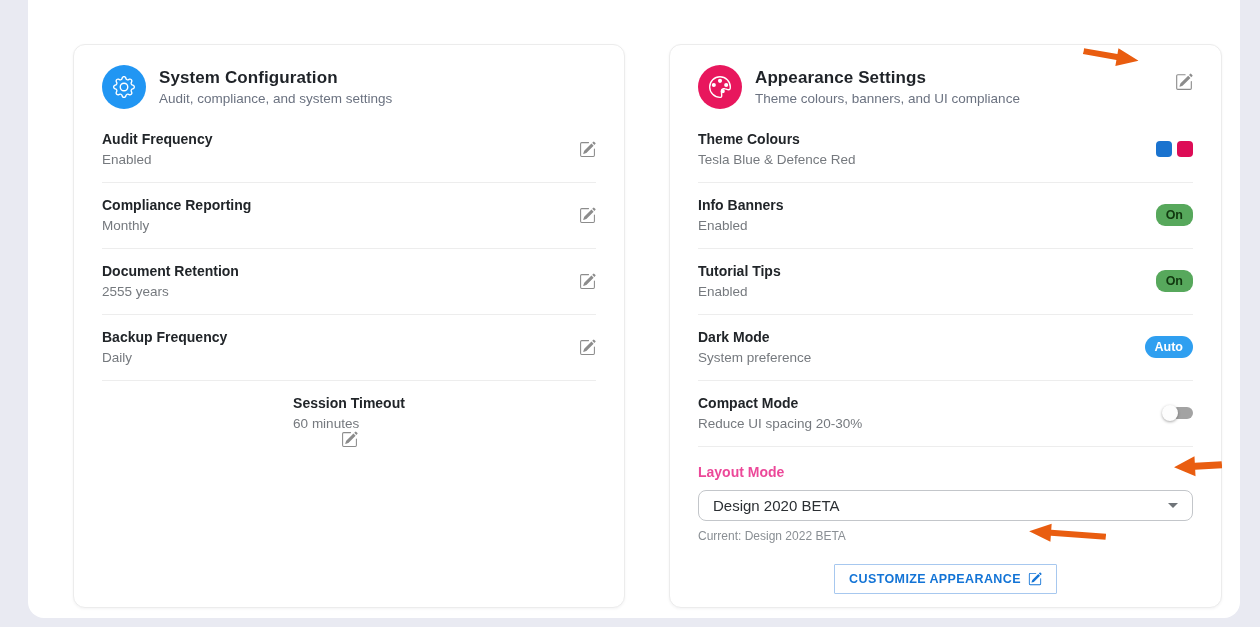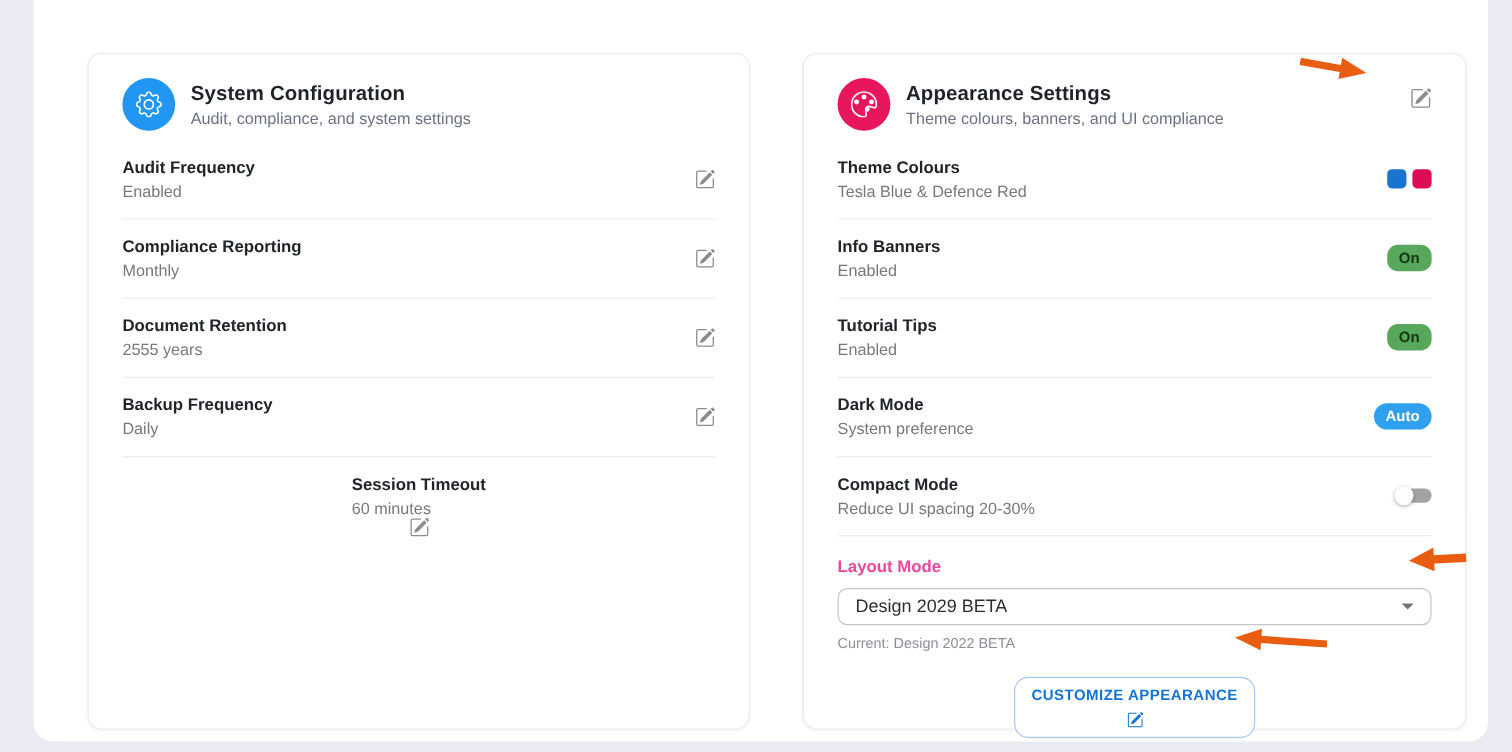--- a/index.html
+++ b/index.html
@@ -113,27 +113,26 @@
     border-right: 5px solid transparent;
     border-top: 5px solid #6f7479;
   }
   .select-caption { font-size: 12px; color: #8a8f94; margin-top: 8px; }
 
   .button-row { text-align: center; margin-top: 21px; }
   .customize-btn {
     display: inline-flex; align-items: center; gap: 7px;
     background: #ffffff;
     border: 1px solid #a7c8ef;
-    border-radius: 12px;
+    border-radius: 1px;
     color: #1374d6;
     font-family: "Liberation Sans", sans-serif;
     font-size: 12.5px; font-weight: 700; letter-spacing: .4px;
     padding: 7px 14px;
     cursor: pointer;
-    flex-direction: column;
   }
   .customize-btn svg { width: 14px; height: 14px; fill: #1374d6; }
 
   .annotation-arrow { position: absolute; line-height: 0; }
   .annotation-arrow svg { fill: #e95d10; }
   .arrow-header { left: 1083px; top: 45px; transform: rotate(10deg); }
   .arrow-select { left: 1174px; top: 455px; transform: rotate(-3deg); }
   .arrow-button { left: 1029px; top: 523px; transform: rotate(4deg); }
 </style>
 </head>
@@ -264,21 +263,21 @@
       </div>
       <button class="toggle">
         <span class="track"></span>
         <span class="thumb"></span>
       </button>
     </div>
 
     <div class="layout-section">
       <div class="layout-label">Layout Mode</div>
       <div class="select">
-        <span class="select-value">Design 2029 BETA</span>
+        <span class="select-value">Design 2020 BETA</span>
         <span class="caret"></span>
       </div>
       <div class="select-caption">Current: Design 2022 BETA</div>
     </div>
 
     <div class="button-row">
       <button class="customize-btn">
         <span>CUSTOMIZE APPEARANCE</span>
         <span style="line-height:0"><svg viewBox="0 0 16 16">
               <path d="M15.502 1.94a.5.5 0 0 1 0 .706L14.459 3.69l-2-2L13.502.646a.5.5 0 0 1 .707 0l1.293 1.293zm-1.75 2.456-2-2L4.939 9.21a.5.5 0 0 0-.121.196l-.805 2.414a.25.25 0 0 0 .316.316l2.414-.805a.5.5 0 0 0 .196-.12l6.813-6.814z"></path>

